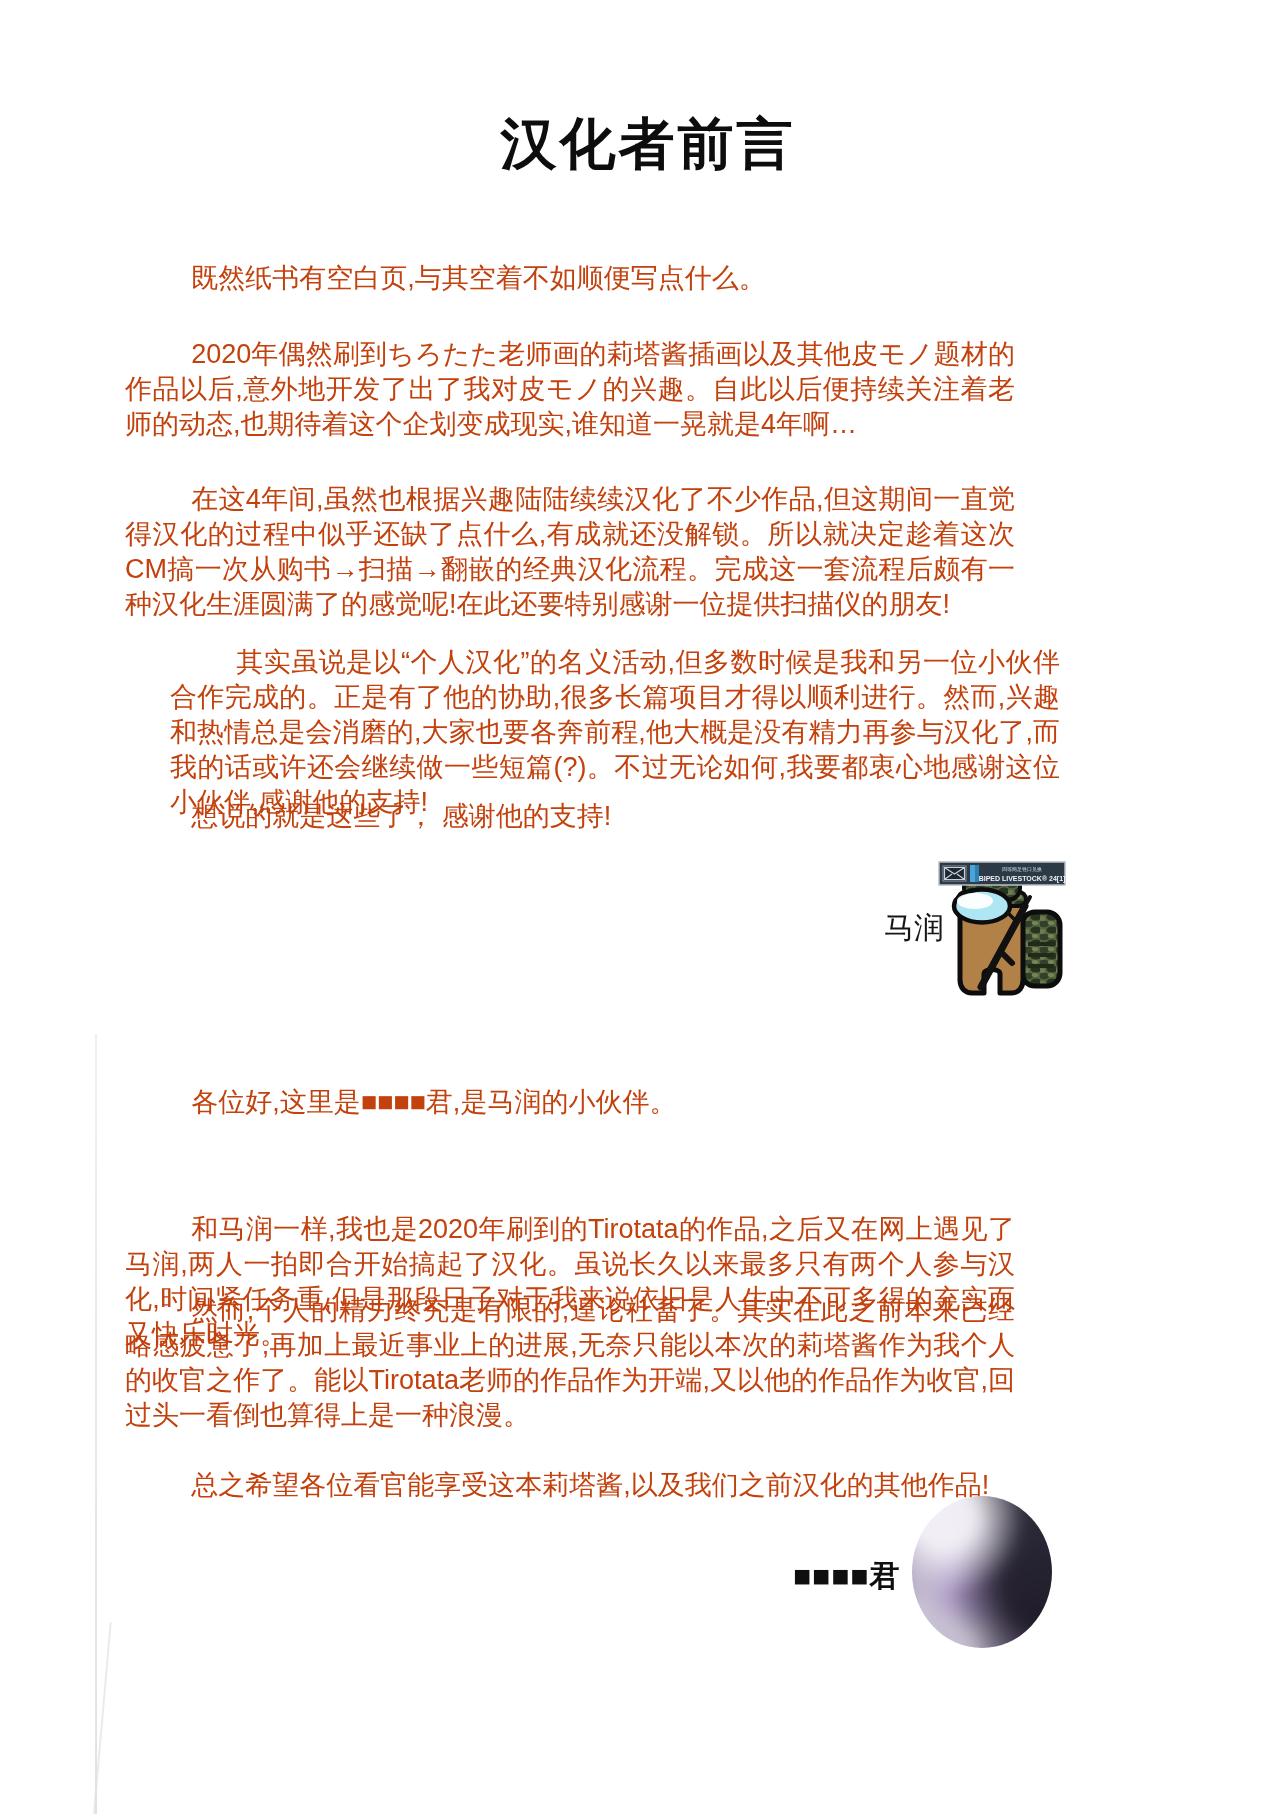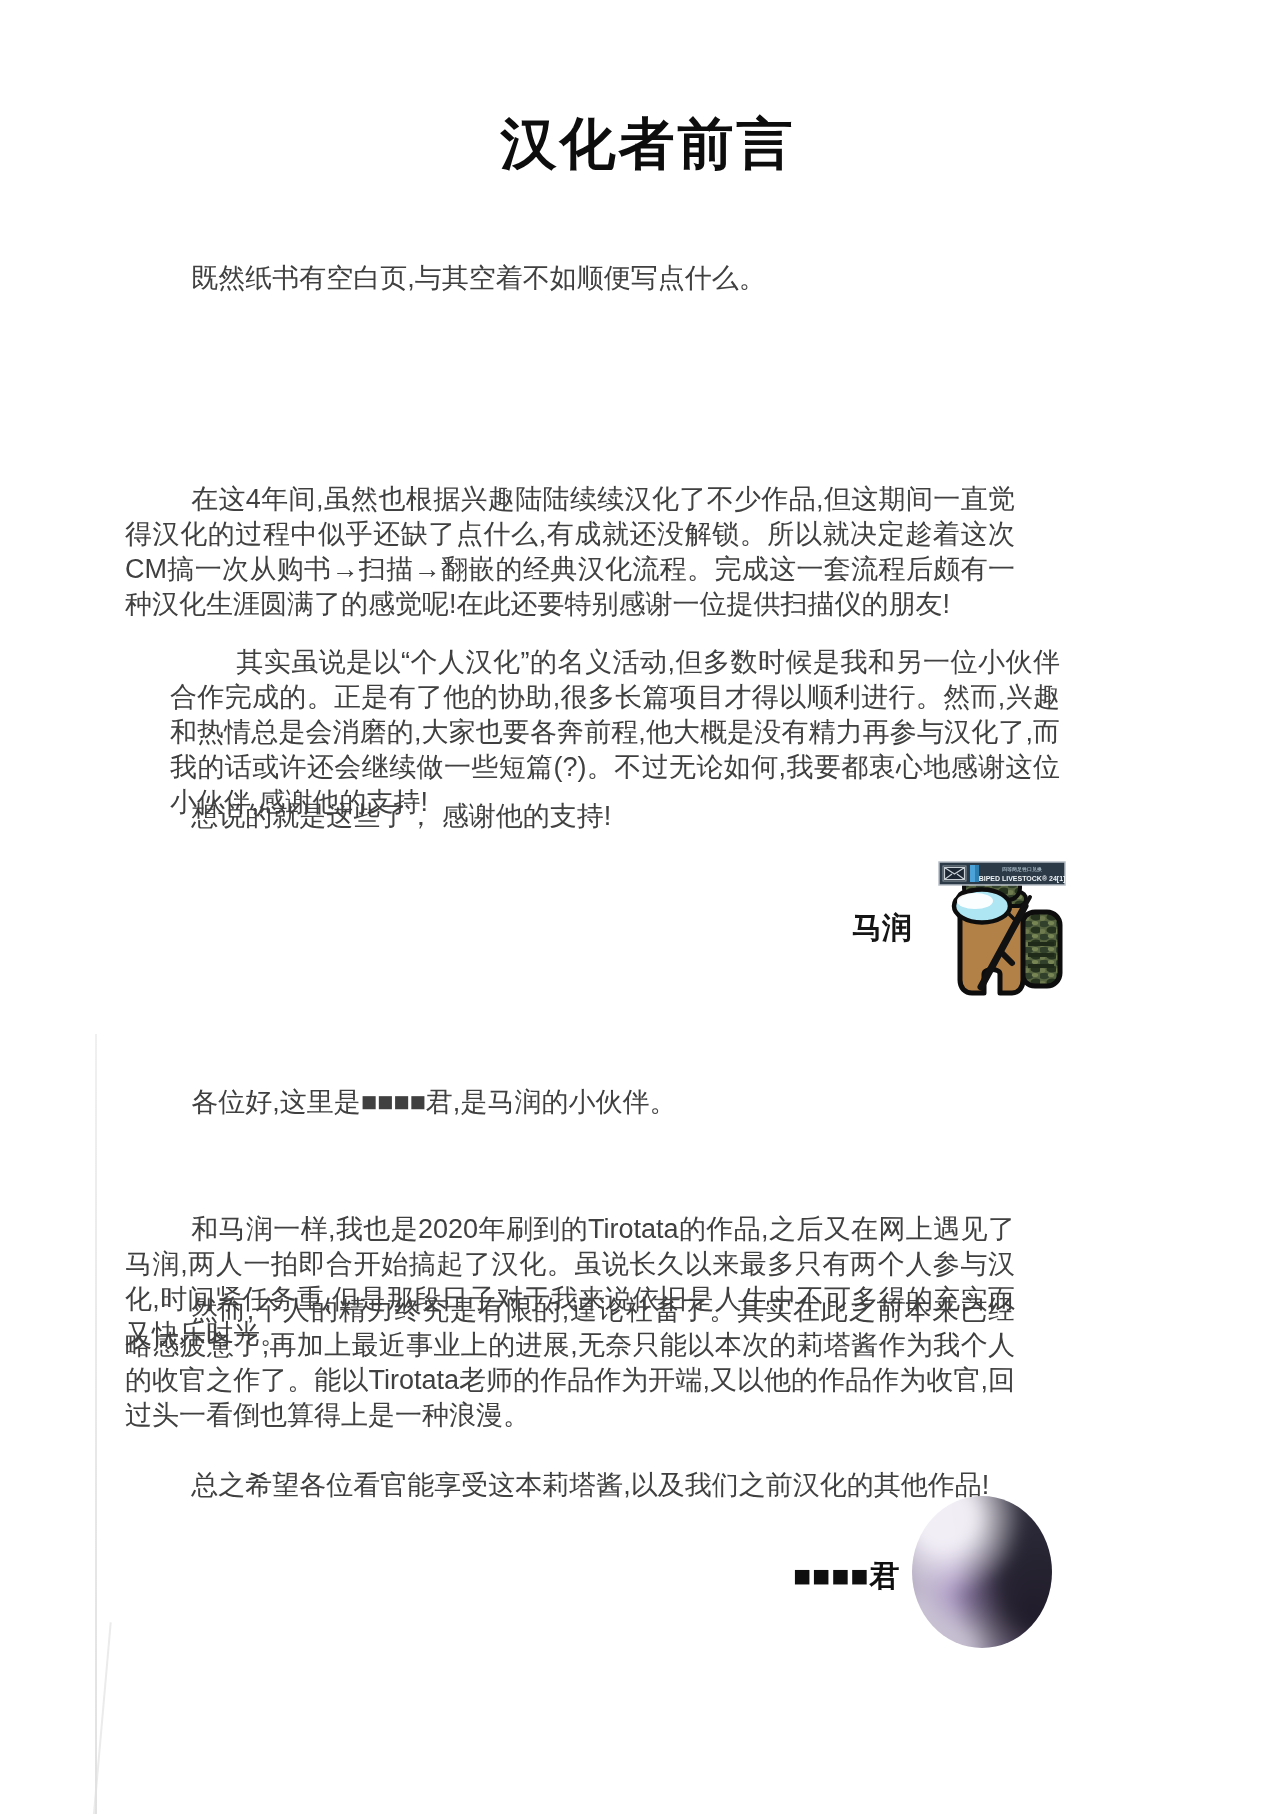--- a/index.html
+++ b/index.html
@@ -19,36 +19,36 @@
     font-weight:900; letter-spacing:3px;
     color:#0d0d0d;
   }
   .para {
     position:absolute; left:125px; width:890px;
     margin:0;
     font-size:27px; line-height:35px;
     font-weight:500;
     text-align:justify;
     text-indent:2.45em;
-    color:#404040;
+    color:#c2410c;
     word-break:break-all;
   }
   .p1 { top:261px; }
   .p2 { top:337px; }
   .p3 { top:470px;margin-top:12px; }
   .p4 { top:645px;margin-left:45px; }
   .p5 { top:799px; text-indent:2.45em; }
   .p6 { top:1085px; }
   .p7 { top:1212px; }
   .p8 { top:1293px; }
   .p9 { top:1468px; }
 
   .sig-marun {
-    position:absolute; left:852px; top:908px;
-    font-size:30px; font-weight:700; color:#151515;
+    position:absolute; left:884px; top:908px;
+    font-size:30px; font-weight:400; color:#151515;
   }
   .sig-partner {
     position:absolute; left:793px; top:1556px;
     font-size:30px; font-weight:600; letter-spacing:1px; color:#0f0f0f;
   }
 
   .crewmate-wrap {
     position:absolute; left:928px; top:856px;
     width:142px; height:148px;
   }
@@ -87,20 +87,21 @@
   }
 </style>
 </head>
 <body>
 
 <div class="page">
 
   <h1 class="title">汉化者前言</h1>
 
   <p class="para p1">既然纸书有空白页,与其空着不如顺便写点什么。</p>
+  <p class="para p2">2020年偶然刷到ちろたた老师画的莉塔酱插画以及其他皮モノ题材的作品以后,意外地开发了出了我对皮モノ的兴趣。自此以后便持续关注着老师的动态,也期待着这个企划变成现实,谁知道一晃就是4年啊…</p>
   <p class="para p3">在这4年间,虽然也根据兴趣陆陆续续汉化了不少作品,但这期间一直觉得汉化的过程中似乎还缺了点什么,有成就还没解锁。所以就决定趁着这次CM搞一次从购书→扫描→翻嵌的经典汉化流程。完成这一套流程后颇有一种汉化生涯圆满了的感觉呢!在此还要特别感谢一位提供扫描仪的朋友!</p>
   <p class="para p4">其实虽说是以“个人汉化”的名义活动,但多数时候是我和另一位小伙伴合作完成的。正是有了他的协助,很多长篇项目才得以顺利进行。然而,兴趣和热情总是会消磨的,大家也要各奔前程,他大概是没有精力再参与汉化了,而我的话或许还会继续做一些短篇(?)。不过无论如何,我要都衷心地感谢这位小伙伴,感谢他的支持!</p>
   <p class="para p5">想说的就是这些了， 感谢他的支持!</p>
 
   <div class="sig-marun">马润</div>
 
   <div class="crewmate-wrap">
     <svg viewBox="0 0 142 148" width="142" height="148">
       <defs>
         <pattern id="camo" width="16" height="13" patternUnits="userSpaceOnUse">

